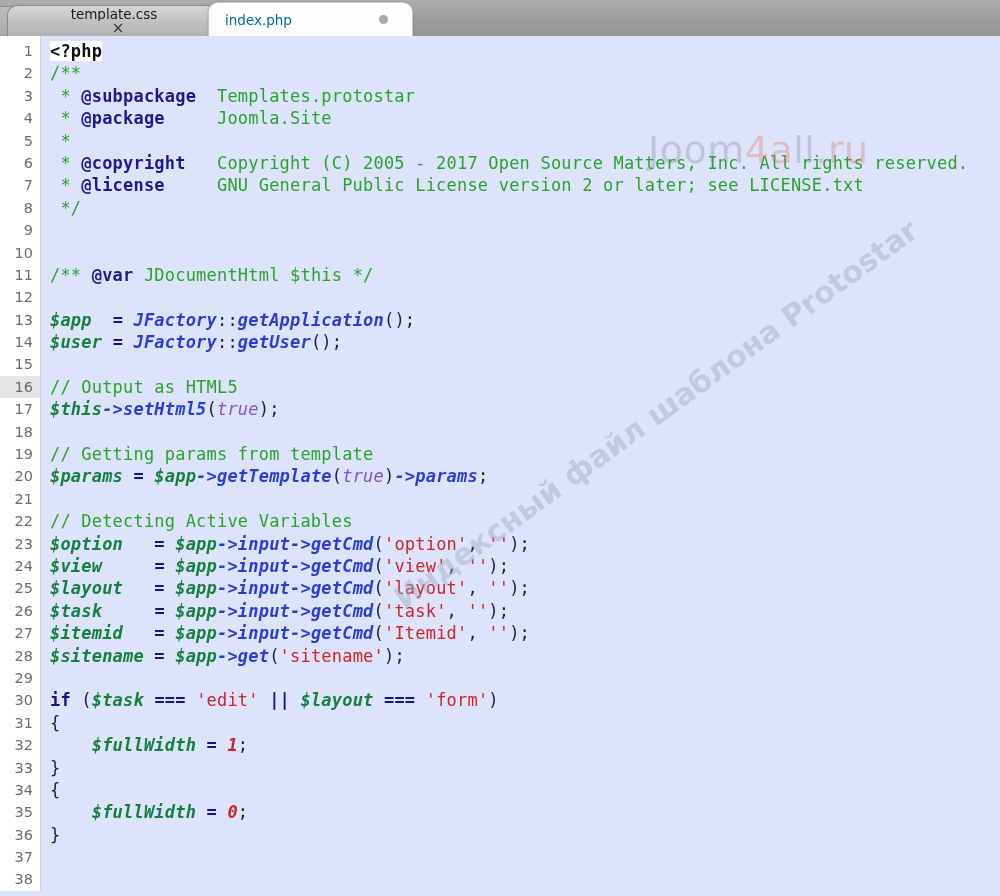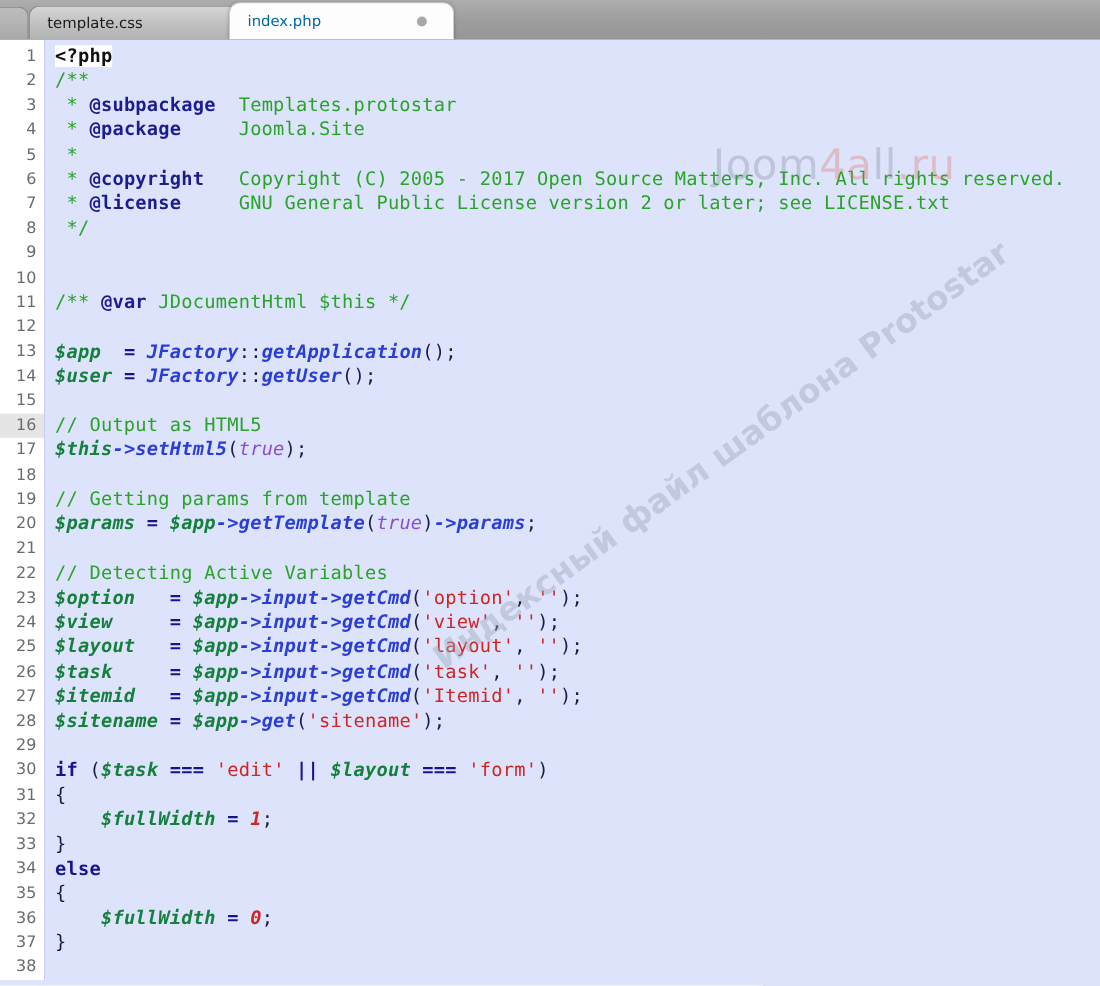--- a/index.html
+++ b/index.html
@@ -47,27 +47,28 @@
     box-sizing: border-box;
     border-radius: 10px 10px 0 0;
     display: flex;
     align-items: center;
     padding: 0 12px 0 16px;
     font-family: "DejaVu Sans", sans-serif;
     font-size: 13.5px;
     white-space: nowrap;
   }
   .tab-inactive {
-    left: 26px;
+    left: 7px;
     width: 210px;
     background: linear-gradient(180deg, #d6d6d6 0%, #c3c3c3 45%, #b2b2b2 100%);
     border: 1px solid #8a8a8a;
     border-bottom: none;
     color: #1b1b1b;
     z-index: 1;
+    flex-direction: column;
   }
   .tab-active {
     left: 208px;
     width: 205px;
     top: 2px;
     height: 34px;
     background: #fdfdfd;
     border: 1px solid #c9c9c9;
     border-bottom: none;
     color: #0369a1;
@@ -291,21 +292,20 @@
         <div class="code-line"><span class="t-var">$view</span>     <span class="t-op">=</span> <span class="t-var">$app</span><span class="t-fn">-&gt;input-&gt;getCmd</span><span class="t-punc">(</span><span class="t-str">'view'</span><span class="t-punc">, </span><span class="t-str">''</span><span class="t-punc">);</span></div>
         <div class="code-line"><span class="t-var">$layout</span>   <span class="t-op">=</span> <span class="t-var">$app</span><span class="t-fn">-&gt;input-&gt;getCmd</span><span class="t-punc">(</span><span class="t-str">'layout'</span><span class="t-punc">, </span><span class="t-str">''</span><span class="t-punc">);</span></div>
         <div class="code-line"><span class="t-var">$task</span>     <span class="t-op">=</span> <span class="t-var">$app</span><span class="t-fn">-&gt;input-&gt;getCmd</span><span class="t-punc">(</span><span class="t-str">'task'</span><span class="t-punc">, </span><span class="t-str">''</span><span class="t-punc">);</span></div>
         <div class="code-line"><span class="t-var">$itemid</span>   <span class="t-op">=</span> <span class="t-var">$app</span><span class="t-fn">-&gt;input-&gt;getCmd</span><span class="t-punc">(</span><span class="t-str">'Itemid'</span><span class="t-punc">, </span><span class="t-str">''</span><span class="t-punc">);</span></div>
         <div class="code-line"><span class="t-var">$sitename</span> <span class="t-op">=</span> <span class="t-var">$app</span><span class="t-fn">-&gt;get</span><span class="t-punc">(</span><span class="t-str">'sitename'</span><span class="t-punc">);</span></div>
         <div class="code-line"> </div>
         <div class="code-line"><span class="t-kw">if</span> <span class="t-punc">(</span><span class="t-var">$task</span> <span class="t-op">===</span> <span class="t-str">'edit'</span> <span class="t-op">||</span> <span class="t-var">$layout</span> <span class="t-op">===</span> <span class="t-str">'form'</span><span class="t-punc">)</span></div>
         <div class="code-line"><span class="t-punc">{</span></div>
         <div class="code-line">    <span class="t-var">$fullWidth</span> <span class="t-op">=</span> <span class="t-num">1</span><span class="t-punc">;</span></div>
         <div class="code-line"><span class="t-punc">}</span></div>
-        <div class="code-line"><span class="t-kw">else</span></div>
         <div class="code-line"><span class="t-punc">{</span></div>
         <div class="code-line">    <span class="t-var">$fullWidth</span> <span class="t-op">=</span> <span class="t-num">0</span><span class="t-punc">;</span></div>
         <div class="code-line"><span class="t-punc">}</span></div>
       </div>
 
     </div>
   </div>
 </div>
 
 </body></html>

